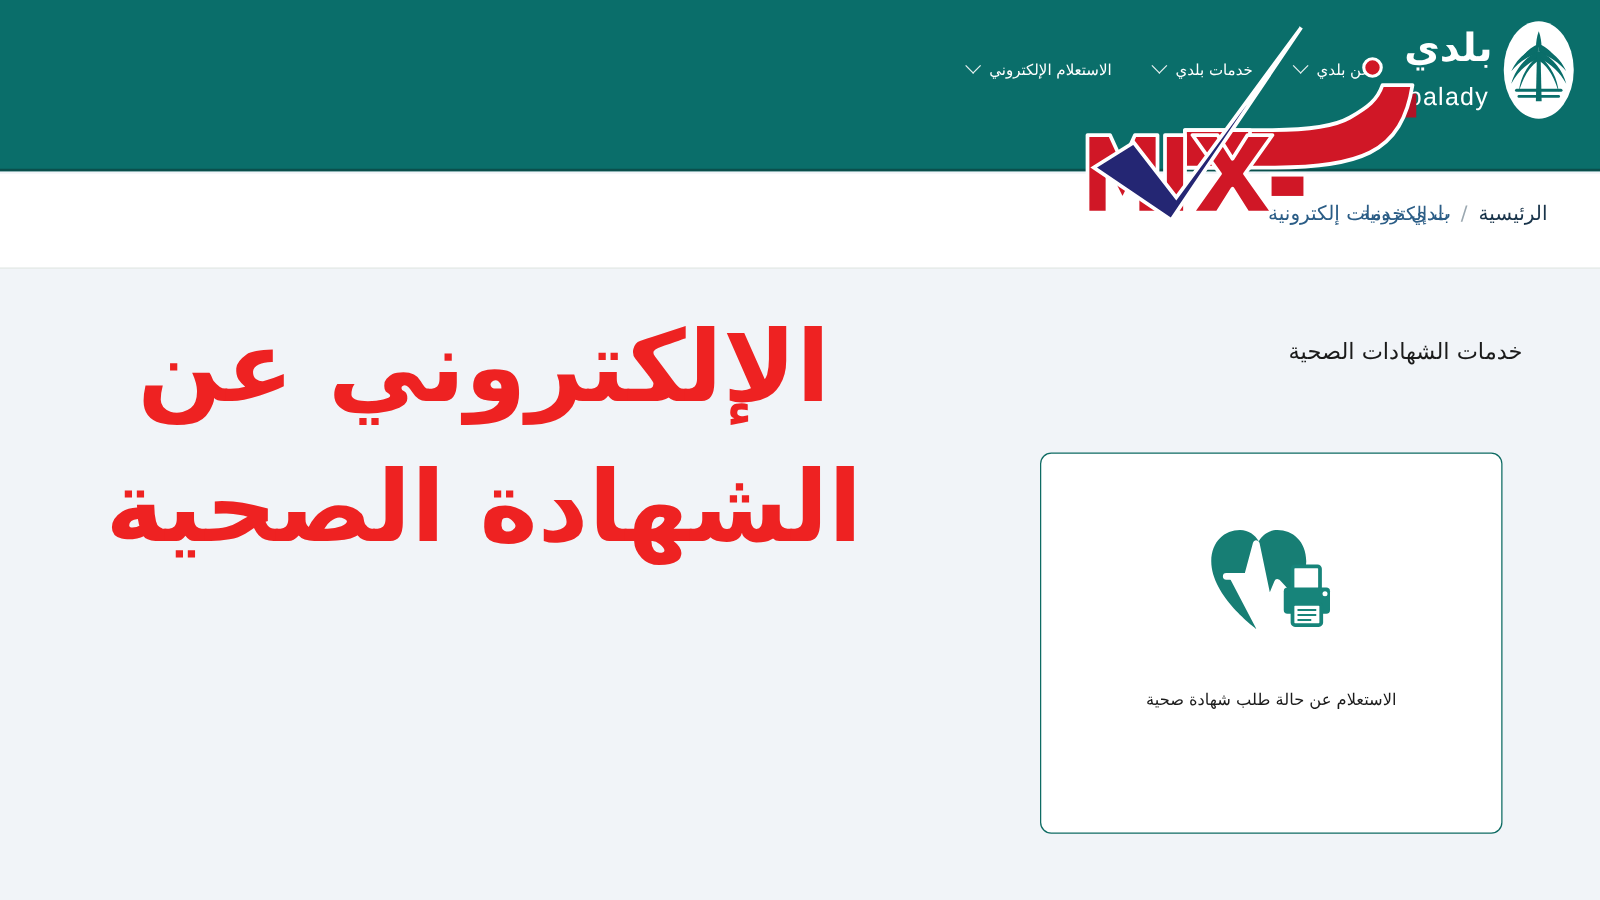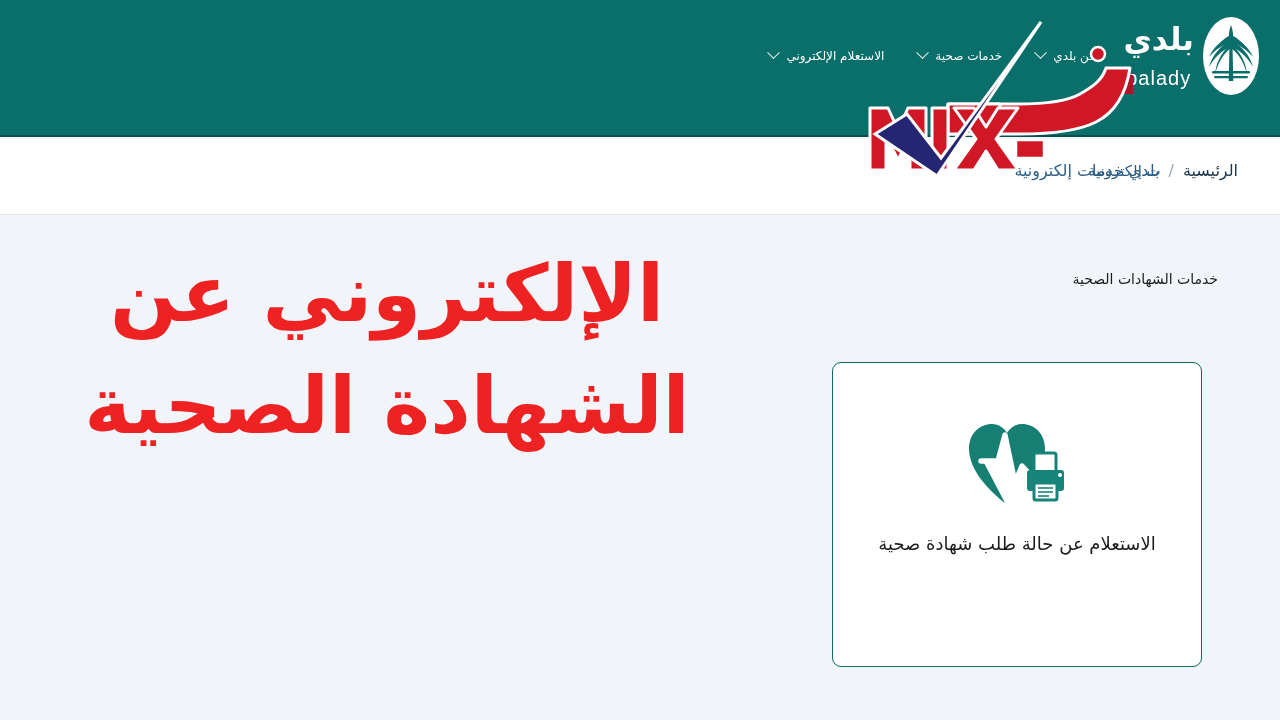--- a/index.html
+++ b/index.html
@@ -151,21 +151,21 @@
     top: 216px; left: 0;
     width: 1280px;
     height: 504px;
     background: #f1f4f8;
   }
 
   .section-title {
     position: absolute;
     top: 55px;
     right: 62px;
-    font-size: 14px;
+    font-size: 18px;
     font-weight: 400;
     color: #1b1b1b;
     white-space: nowrap;
   }
 
   .service-card {
     position: absolute;
     top: 146px;
     right: 78px;
     width: 370px;
@@ -179,22 +179,22 @@
     cursor: pointer;
   }
 
   .card-icon {
     margin-top: 52px;
     width: 112px;
     height: 96px;
   }
 
   .card-label {
-    margin-top: 22px;
-    font-size: 18px;
+    margin-top: 42px;
+    font-size: 13px;
     color: #1b1b1b;
     text-align: left;
     white-space: nowrap;
   }
 
   
   .wm-logo {
     position: absolute;
     top: 28px;
     right: 120px;
@@ -256,21 +256,21 @@
         <div class="brand-redsq"></div>
       </div>
     </div>
 
     <nav class="main-nav">
       <div class="nav-item">
         <span>عن بلدي</span>
         <span class="chev"></span>
       </div>
       <div class="nav-item">
-        <span>خدمات صحية</span>
+        <span>خدمات بلدي</span>
         <span class="chev"></span>
       </div>
       <div class="nav-item">
         <span>الاستعلام الإلكتروني</span>
         <span class="chev"></span>
       </div>
     </nav>
 
   </div>
 </div>

